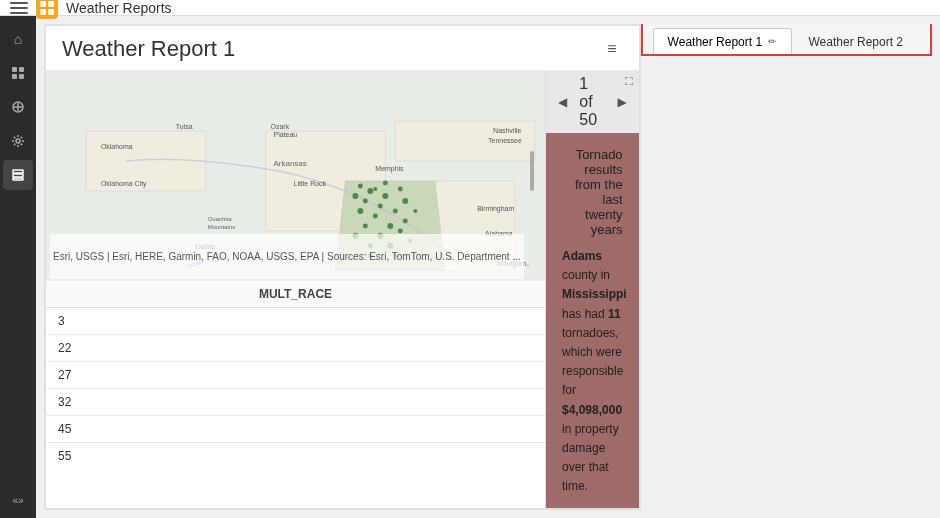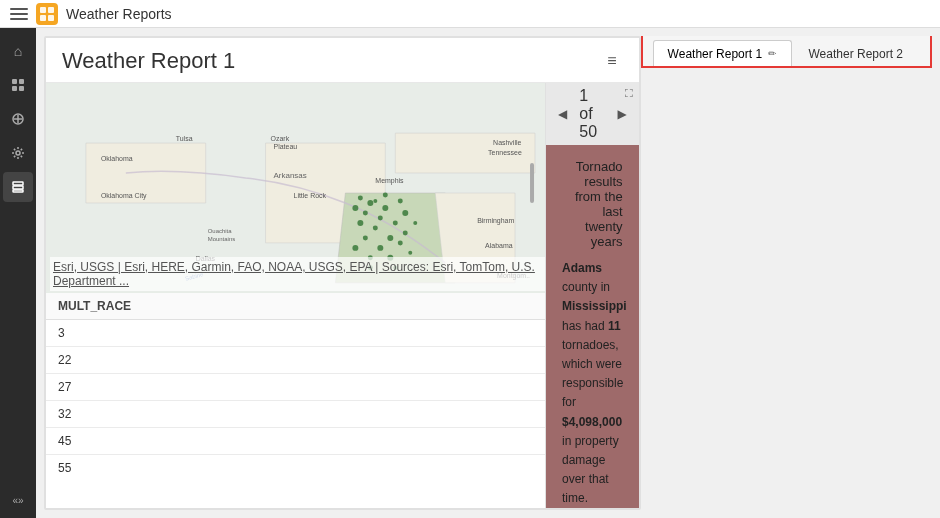--- a/index.html
+++ b/index.html
@@ -9,21 +9,21 @@
       width: 940px;
       height: 518px;
       overflow: hidden;
       display: flex;
       flex-direction: column;
     }
 
     
     .title-bar {
       background: #fff;
-      height: 28px;
+      height: 16px;
       display: flex;
       align-items: center;
       padding: 0 10px;
       border-bottom: 1px solid #ddd;
       flex-shrink: 0;
     }
     .title-bar-menu-icon {
       width: 18px;
       height: 18px;
       display: flex;
@@ -167,41 +167,40 @@
       overflow: hidden;
     }
     .map-svg {
       width: 100%;
       height: 100%;
     }
     .map-attribution {
       position: absolute;
       bottom: 2px;
       left: 4px;
-      font-size: 12px;
+      font-size: 10px;
       color: #555;
       background: rgba(255,255,255,0.7);
-      padding: 3px 3px;
-      text-decoration: underline;
+      padding: 17px 3px;
     }
 
     
     .table-area {
       flex: 1;
       overflow-y: auto;
       overflow-x: hidden;
     }
     .table-header-row {
       padding: 6px 12px;
       font-size: 12px;
       font-weight: 600;
       color: #444;
       border-bottom: 1px solid #e0e0e0;
       background: #fafafa;
-      text-align: left;
+      text-align: center;
     }
     .table-row {
       padding: 6px 12px;
       font-size: 12px;
       color: #333;
       border-bottom: 1px solid #ebebeb;
     }
     .table-row:last-child {
       border-bottom: none;
     }

